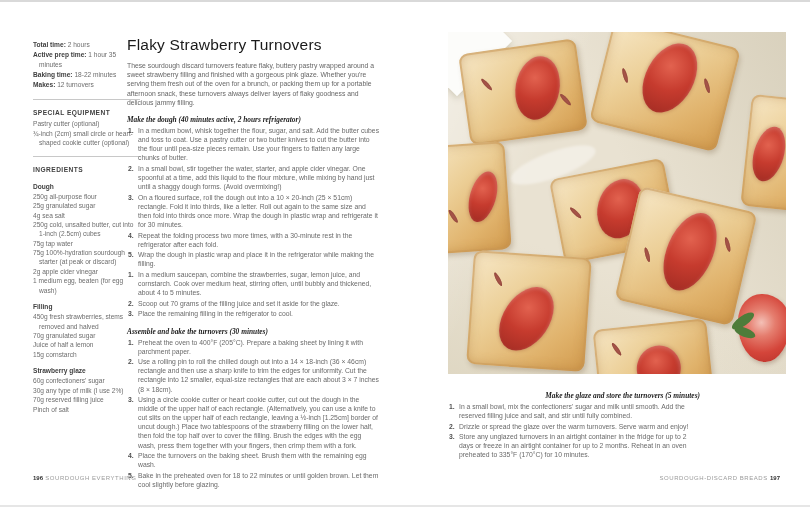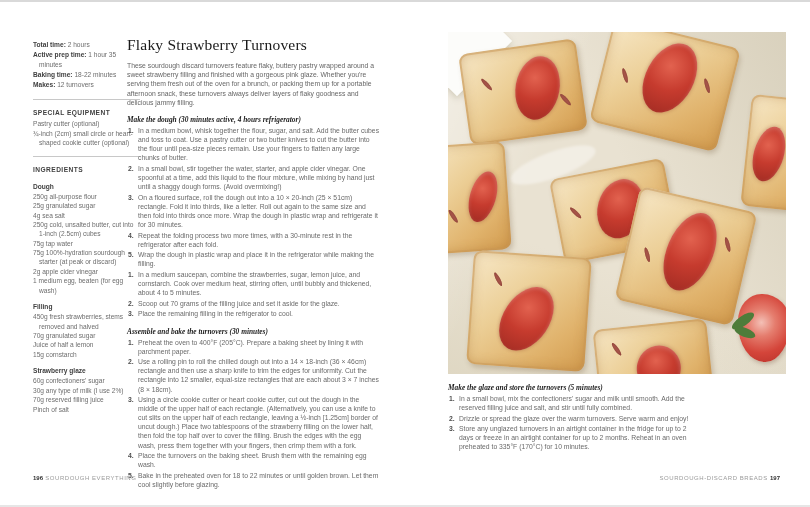--- a/index.html
+++ b/index.html
@@ -14,21 +14,21 @@
   .sidebar .meta{margin:0 0 1px 0;padding-left:6px;text-indent:-6px;}
   .sidebar .meta b{color:#3f3f3f;font-weight:700;}
   .sidebar hr{border:0;border-top:1px solid #c8c8c8;margin:9px 0 8px 0;}
   .sidebar h3{margin:0 0 2px 0;font-size:6.6px;font-weight:700;color:#3f3f3f;
     letter-spacing:.45px;}
   .sidebar h4{margin:7px 0 1px 0;font-size:6.6px;font-weight:700;color:#3f3f3f;}
   .sidebar .ing{margin:0;padding-left:6px;text-indent:-6px;}
 
   
   .main-col{position:absolute;left:127px;top:36px;width:253px;}
-  h1.title{margin:0;font-family:Liberation Serif, serif;font-weight:400;
+  h1.title{margin:0;font-family:Liberation Sans, sans-serif;font-weight:400;
     font-size:15.5px;color:#1a1a1a;letter-spacing:.2px;}
   .intro{margin:7px 0 0 0;font-size:6.8px;line-height:1.36;color:#666;}
   h2.sec{margin:8px 0 2px 0;font-family:"Liberation Serif",serif;
     font-style:italic;font-weight:700;font-size:7.4px;color:#1c1c1c;}
   ol.steps{margin:0;padding:0;list-style:none;counter-reset:step;}
   ol.steps li{counter-increment:step;position:relative;padding-left:11px;
     font-size:6.8px;line-height:1.34;color:#6a6a6a;margin:0 0 1.5px 0;}
   ol.steps li::before{content:counter(step) ".";position:absolute;left:1px;top:0;
     font-weight:700;color:#4e4e4e;}
 
@@ -109,21 +109,21 @@
     <p class="ing">60g confectioners' sugar</p>
     <p class="ing">30g any type of milk (I use 2%)</p>
     <p class="ing">70g reserved filling juice</p>
     <p class="ing">Pinch of salt</p>
   </aside>
 
   <main class="main-col">
     <h1 class="title">Flaky Strawberry Turnovers</h1>
     <p class="intro">These sourdough discard turnovers feature flaky, buttery pastry wrapped around a sweet strawberry filling and finished with a gorgeous pink glaze. Whether you're serving them fresh out of the oven for a brunch, or packing them up for a portable afternoon snack, these turnovers always deliver layers of flaky goodness and delicious jammy filling.</p>
 
-    <h2 class="sec">Make the dough (30 minutes active, 4 hours refrigerator)</h2>
+    <h2 class="sec">Make the dough (40 minutes active, 2 hours refrigerator)</h2>
     <ol class="steps">
       <li>In a medium bowl, whisk together the flour, sugar, and salt. Add the butter cubes and toss to coat. Use a pastry cutter or two butter knives to cut the butter into the flour until pea-size pieces remain. Use your fingers to flatten any large chunks of butter.</li>
       <li>In a small bowl, stir together the water, starter, and apple cider vinegar. One spoonful at a time, add this liquid to the flour mixture, while mixing by hand just until a shaggy dough forms. (Avoid overmixing!)</li>
       <li>On a floured surface, roll the dough out into a 10 × 20-inch (25 × 51cm) rectangle. Fold it into thirds, like a letter. Roll out again to the same size and then fold into thirds once more. Wrap the dough in plastic wrap and refrigerate it for 30 minutes.</li>
       <li>Repeat the folding process two more times, with a 30-minute rest in the refrigerator after each fold.</li>
       <li>Wrap the dough in plastic wrap and place it in the refrigerator while making the filling.</li>
     </ol>
 
     <ol class="steps">
       <li>In a medium saucepan, combine the strawberries, sugar, lemon juice, and cornstarch. Cook over medium heat, stirring often, until bubbly and thickened, about 4 to 5 minutes.</li>
@@ -195,21 +195,21 @@
       <div class="slit" style="left:20px;top:14px;transform:rotate(-30deg);"></div>
     </div>
 
     <div class="berry" style="left:290px;top:262px;width:52px;height:68px;">
       <div class="leaf" style="left:-8px;top:22px;width:26px;height:10px;transform:rotate(-35deg);"></div>
       <div class="leaf" style="left:-4px;top:34px;width:22px;height:9px;transform:rotate(20deg);"></div>
     </div>
   </figure>
 
   <section class="glaze-col">
-    <h2 class="sec" style="margin-top:0;">Make the glaze and store the turnovers (5 minutes)</h2>
+    <h2 class="sec" style="margin-top:8px;text-align:right;">Make the glaze and store the turnovers (5 minutes)</h2>
     <ol class="steps">
       <li>In a small bowl, mix the confectioners' sugar and milk until smooth. Add the reserved filling juice and salt, and stir until fully combined.</li>
       <li>Drizzle or spread the glaze over the warm turnovers. Serve warm and enjoy!</li>
       <li>Store any unglazed turnovers in an airtight container in the fridge for up to 2 days or freeze in an airtight container for up to 2 months. Reheat in an oven preheated to 335°F (170°C) for 10 minutes.</li>
     </ol>
   </section>
 
   <footer class="footer footer-right">
     <span>SOURDOUGH-DISCARD BREADS</span>
     <span class="pn">197</span>

